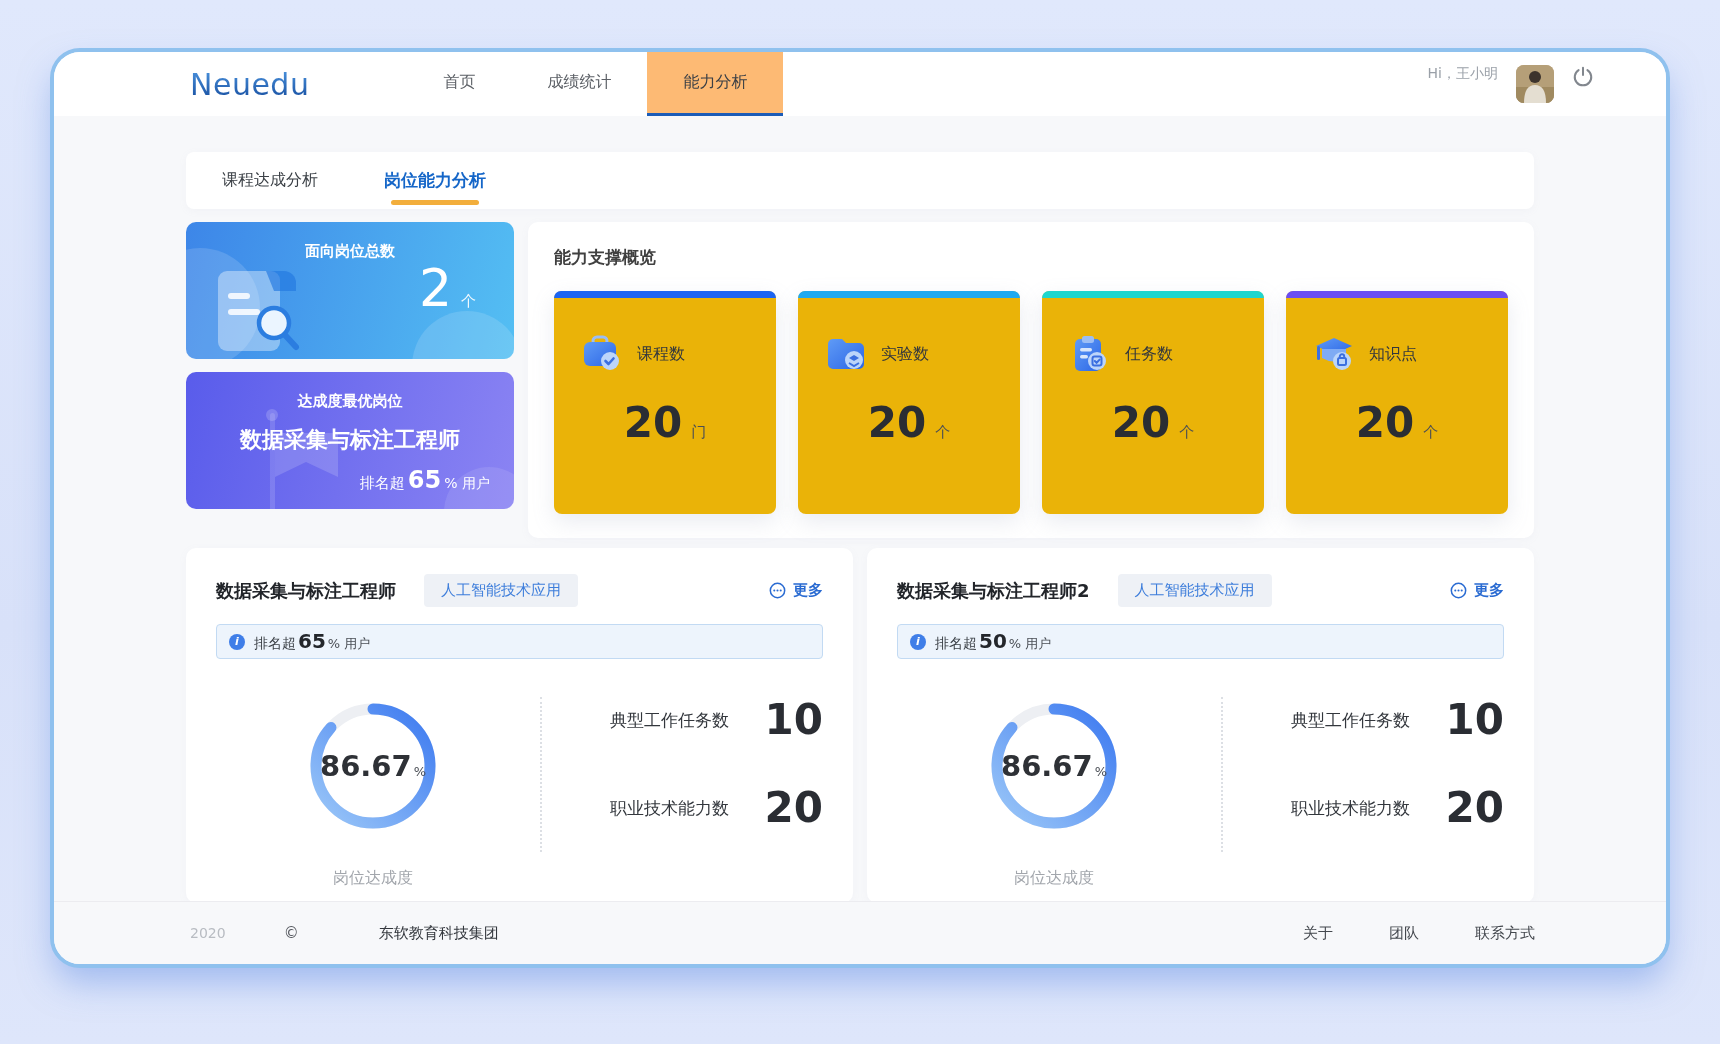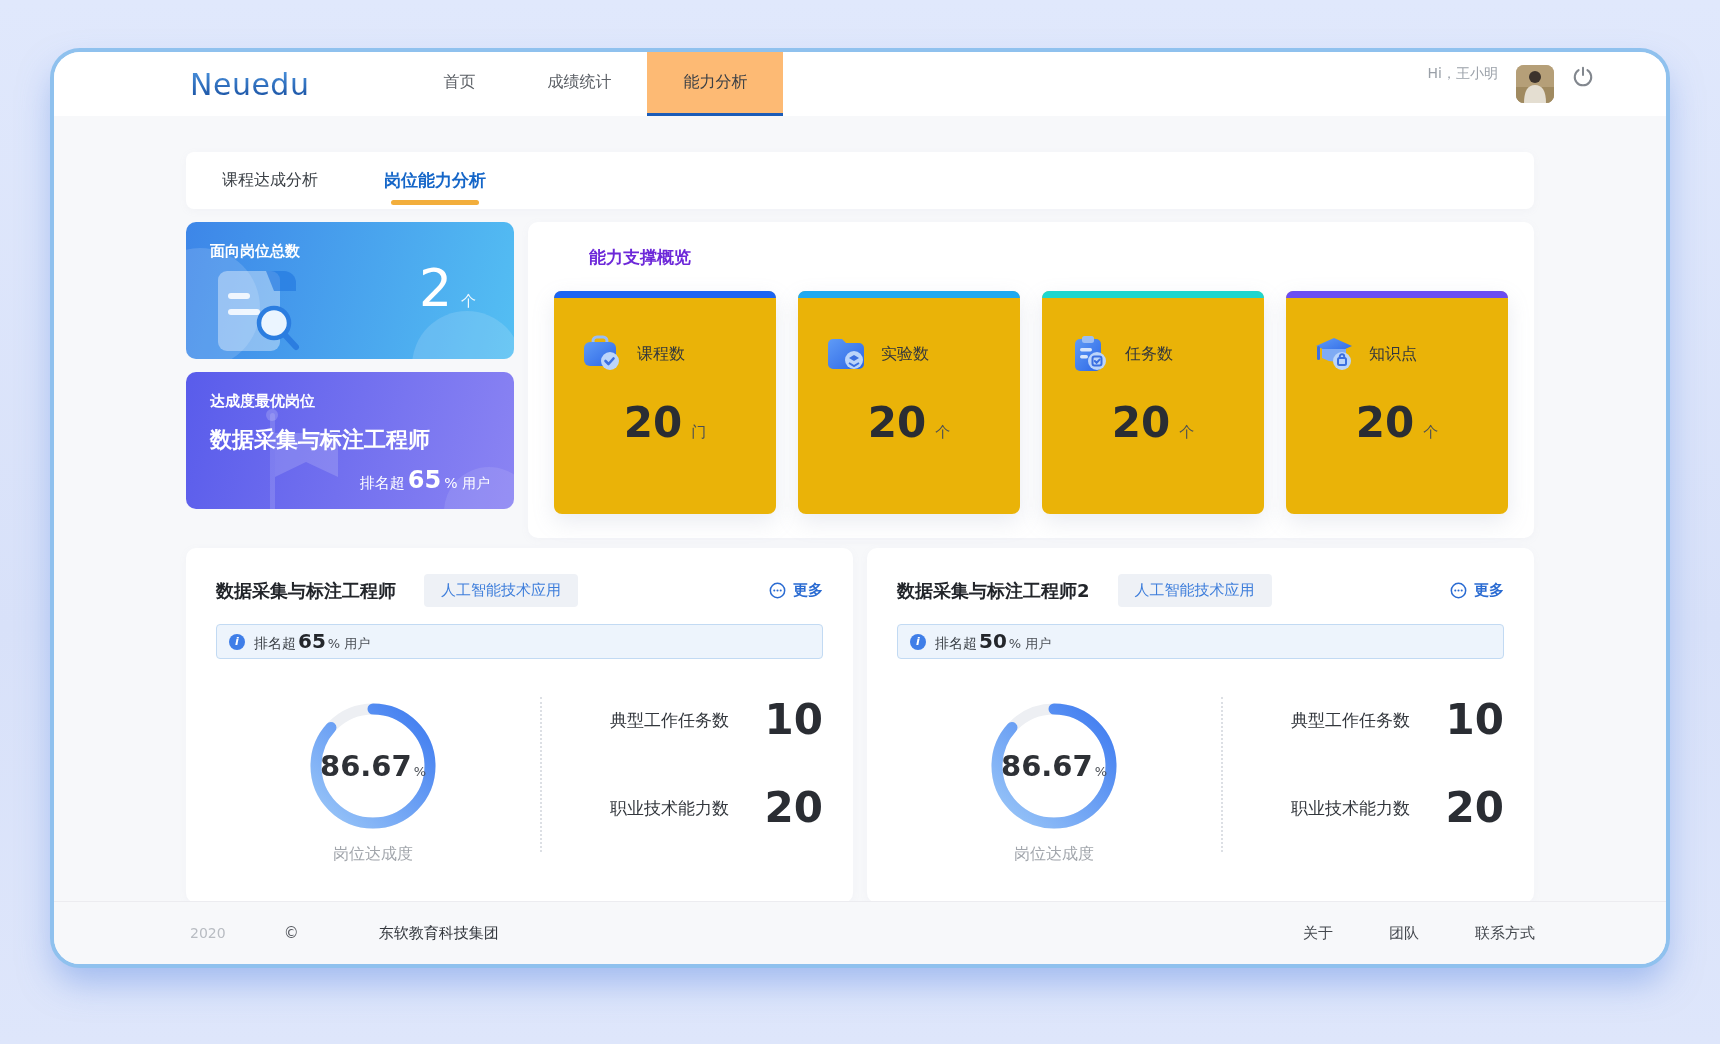--- a/index.html
+++ b/index.html
@@ -47,42 +47,42 @@
     display:flex; align-items:center; padding-left:36px; gap:66px;
     box-shadow:0 2px 8px rgba(150,160,185,.06);
   }
   .tab { position:relative; height:100%; display:flex; align-items:center; font-size:16px; color:#3b4046; font-weight:500; cursor:pointer; }
   .tab.active { color:#1566c8; font-weight:700; font-size:17px; }
   .tab.active .tab-underline {
     position:absolute; left:50%; transform:translateX(-50%); bottom:4px;
     width:88px; height:5px; border-radius:3px; background:#f2ae3c;
   }
   .main-row { display:flex; margin-top:13px; gap:14px; }
-  .left-col { width:330px; display:flex; flex-direction:column; gap:13px; }
+  .left-col { width:330px; display:flex; flex-direction:column; gap:13px;text-align:center; }
   .grad-card { position:relative; height:137px; border-radius:10px; padding:20px 24px; color:#fff; overflow:hidden; }
   .card-total { background:linear-gradient(105deg,#3d86e8 0%,#54bff3 100%); }
   .card-best  { background:linear-gradient(105deg,#595ceb 0%,#8b84f3 100%); }
   .grad-card .deco-circle { position:absolute; border-radius:50%; background:rgba(255,255,255,.14); }
   .card-title { font-size:15px; font-weight:600; }
   .total-value { position:absolute; right:38px; top:40px; display:flex; align-items:baseline; }
   .total-value .num { font-size:52px; font-weight:500; line-height:1; }
   .total-value .unit { font-size:15px; margin-left:9px; opacity:.95; }
   .best-name { font-size:22px; font-weight:700; margin-top:14px; }
   .best-rank { position:absolute; right:24px; bottom:16px; display:flex; align-items:baseline; }
   .best-rank .pre { font-size:15px; }
   .best-rank .val { font-size:24px; font-weight:600; margin:0 3px; line-height:1; }
   .best-rank .suf { font-size:14px; }
   .doc-deco { position:absolute; left:22px; bottom:4px; }
   .flag-deco { position:absolute; left:70px; bottom:-8px; }
   
   .overview-card {
     flex:1; background:#fff; border-radius:10px; padding:24px 26px;
     box-shadow:0 2px 8px rgba(150,160,185,.06);
   }
-  .overview-title { font-size:17px; font-weight:700; color:#6d28d9;margin-left:35px; }
+  .overview-title { font-size:17px; font-weight:700; color:#404040; }
   .stat-grid { display:flex; gap:22px; margin-top:22px; }
   .stat-card {
     position:relative; width:222px; height:223px; background:#eab308; border-radius:8px;
     box-shadow:0 8px 22px rgba(140,150,175,.18); padding-top:19px;
   }
   .stat-bar { position:absolute; top:0; left:0; right:0; height:7px; border-radius:8px 8px 0 0; }
   .stat-head { display:flex; align-items:center; gap:13px; padding:24px 0 0 26px; }
   .stat-label { font-size:16px; color:#33373d; }
   .stat-value { display:flex; justify-content:center; align-items:baseline; margin-top:28px; }
   .stat-value .num { font-size:42px; font-weight:600; color:#2a2d33; line-height:1; }
@@ -114,21 +114,21 @@
   .rank-text .val { font-size:20px; font-weight:600; color:#23262b; margin:0 2px; line-height:1; }
   .rank-text .suf { font-size:13px; color:#4a4e55; }
   .job-content { display:flex; margin-top:32px; padding-left:82px; }
   .donut-wrap { width:150px; text-align:center; }
   .donut-box { position:relative; width:150px; height:150px; }
   .donut-center {
     position:absolute; inset:0; display:flex; align-items:center; justify-content:center;
   }
   .donut-center .num { font-size:29px; font-weight:600; color:#2e3136; }
   .donut-center .unit { font-size:13px; color:#4a4e55; margin-left:2px; margin-top:10px; }
-  .donut-label { margin-top:3px; font-size:16px; color:#a2a6ac;font-family:Liberation Serif, serif; }
+  .donut-label { margin-top:27px; font-size:16px; color:#a2a6ac;font-family:Liberation Serif, serif; }
   .v-divider { border-left:2px dotted #dcdfe4; height:155px; margin-left:92px; margin-top:6px; }
   .job-stats { margin-left:68px; width:262px; padding-top:6px; }
   .job-stat-row { display:flex; justify-content:space-between; align-items:center; }
   .job-stat-row + .job-stat-row { margin-top:42px; }
   .job-stat-label { font-size:17px; color:#33373d; }
   .job-stat-value { font-size:42px; font-weight:600; color:#2a2d33; line-height:1.1; }
   
   .app-footer {
     position:absolute; left:0; right:0; bottom:0; height:63px;
     border-top:1px solid #ececf0; display:flex; align-items:center;

